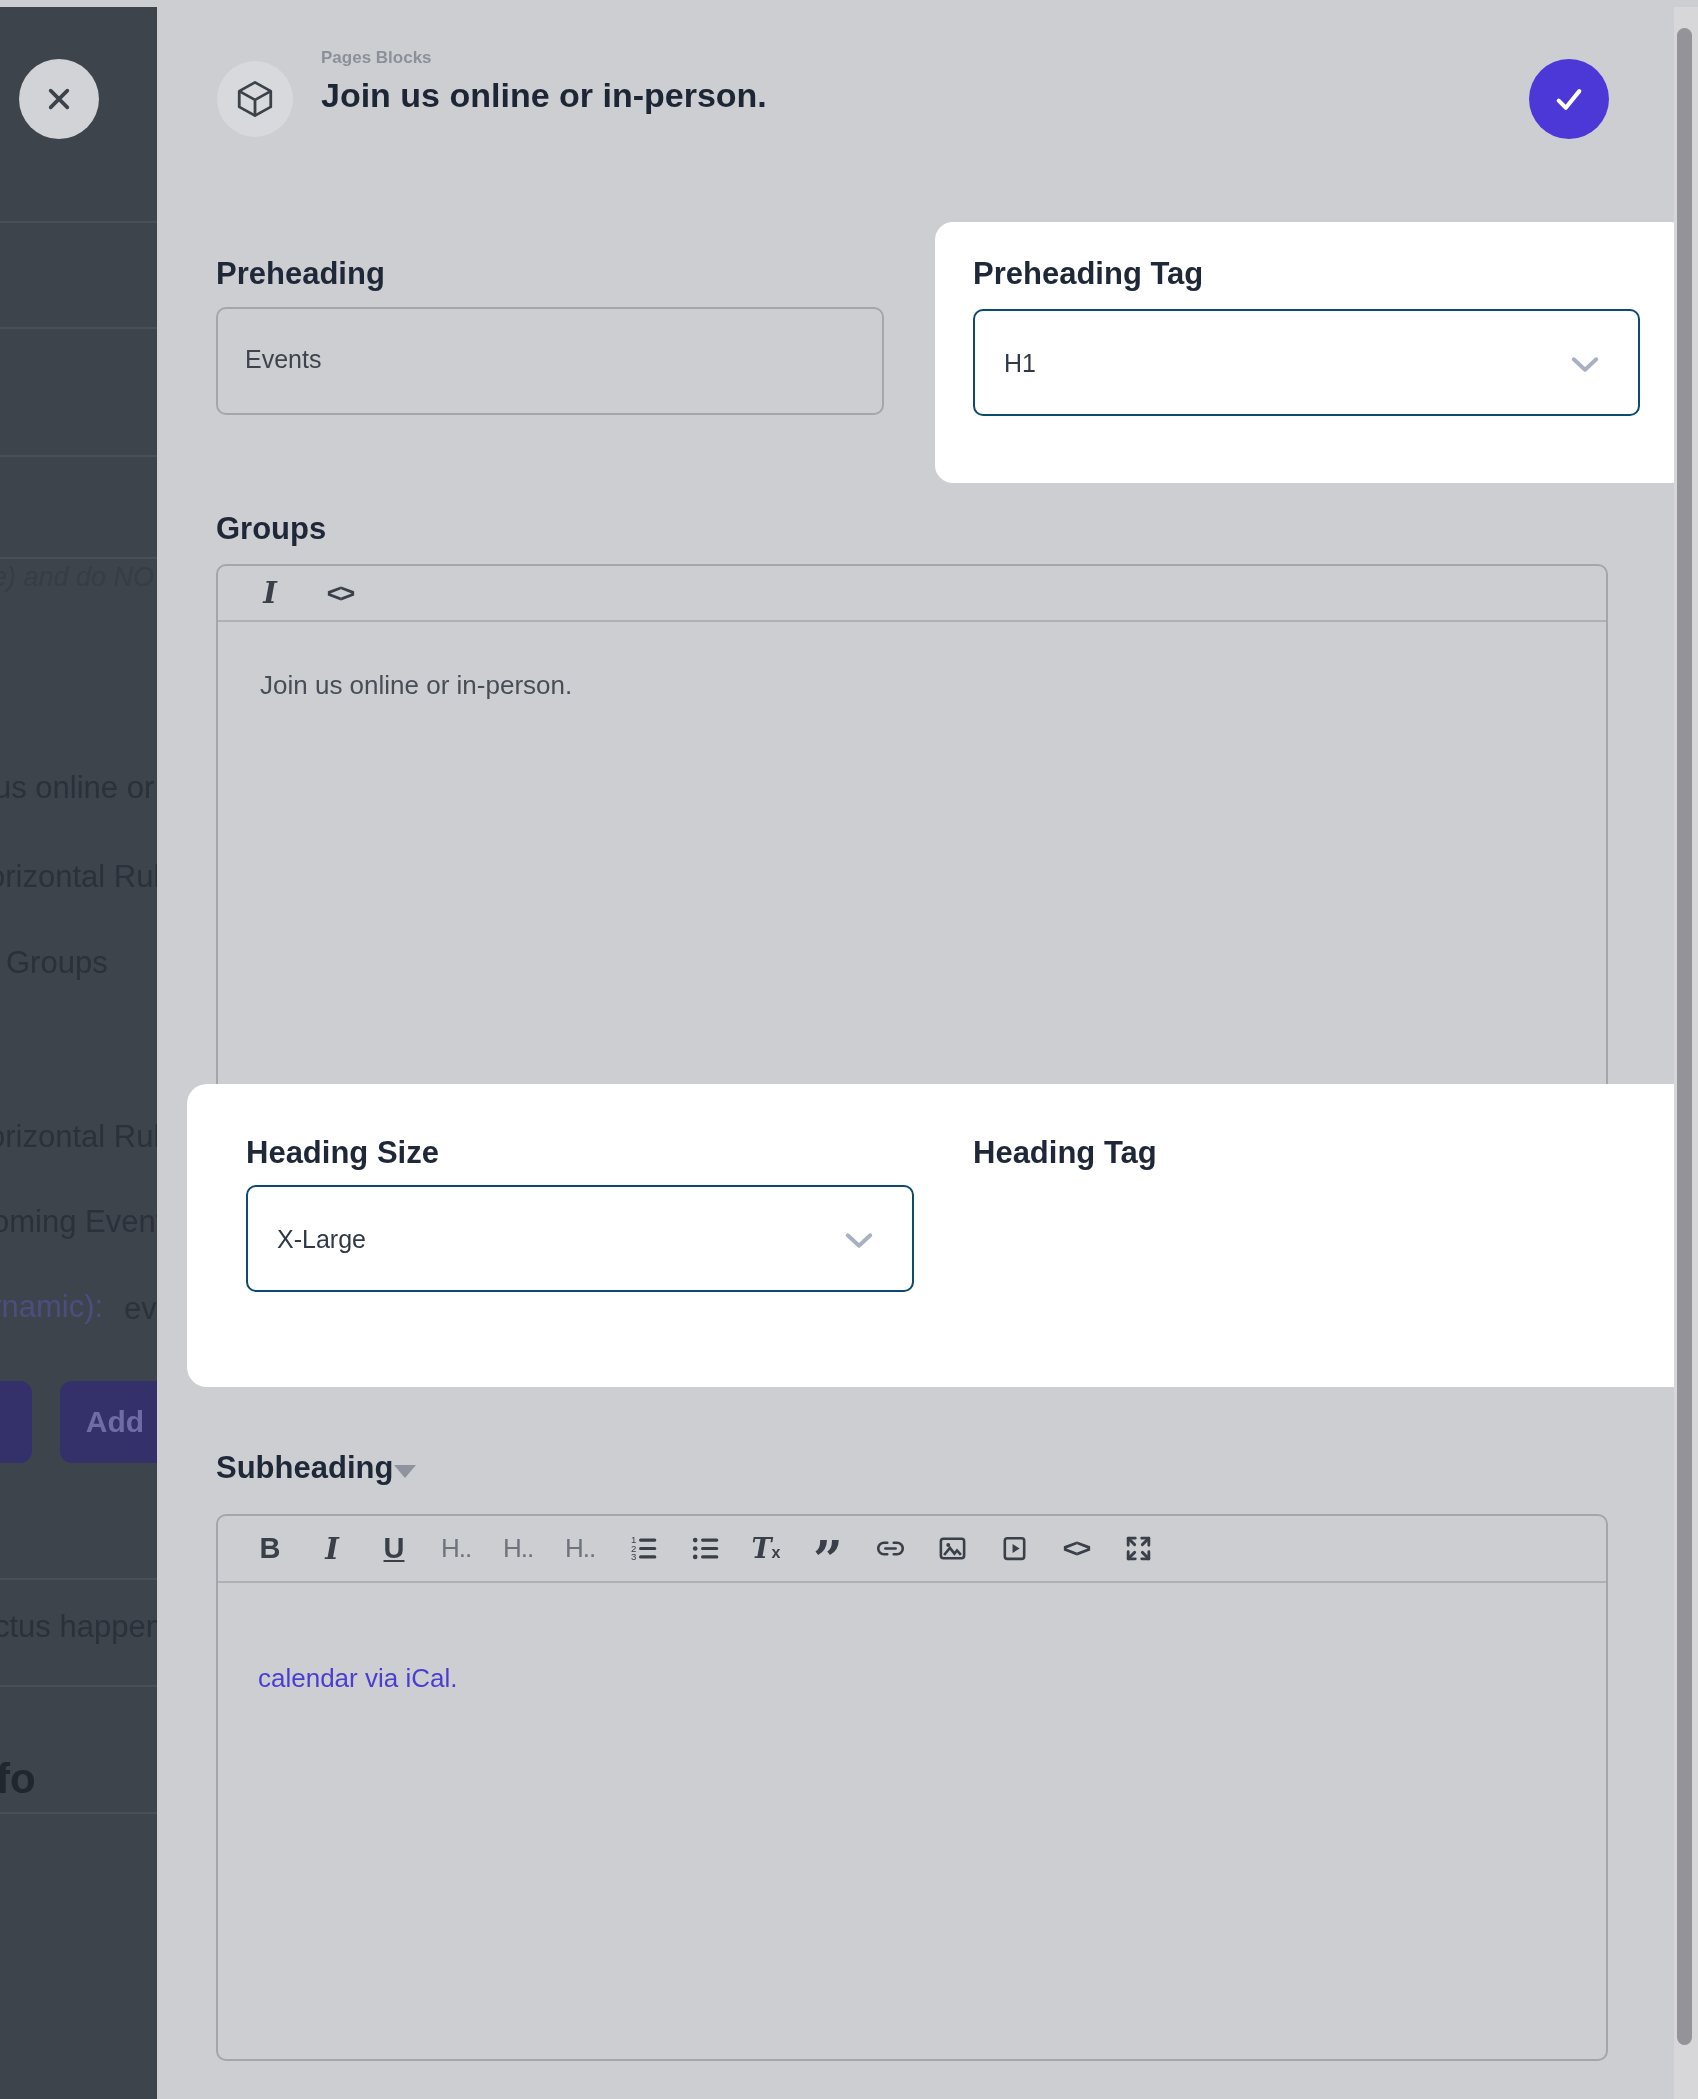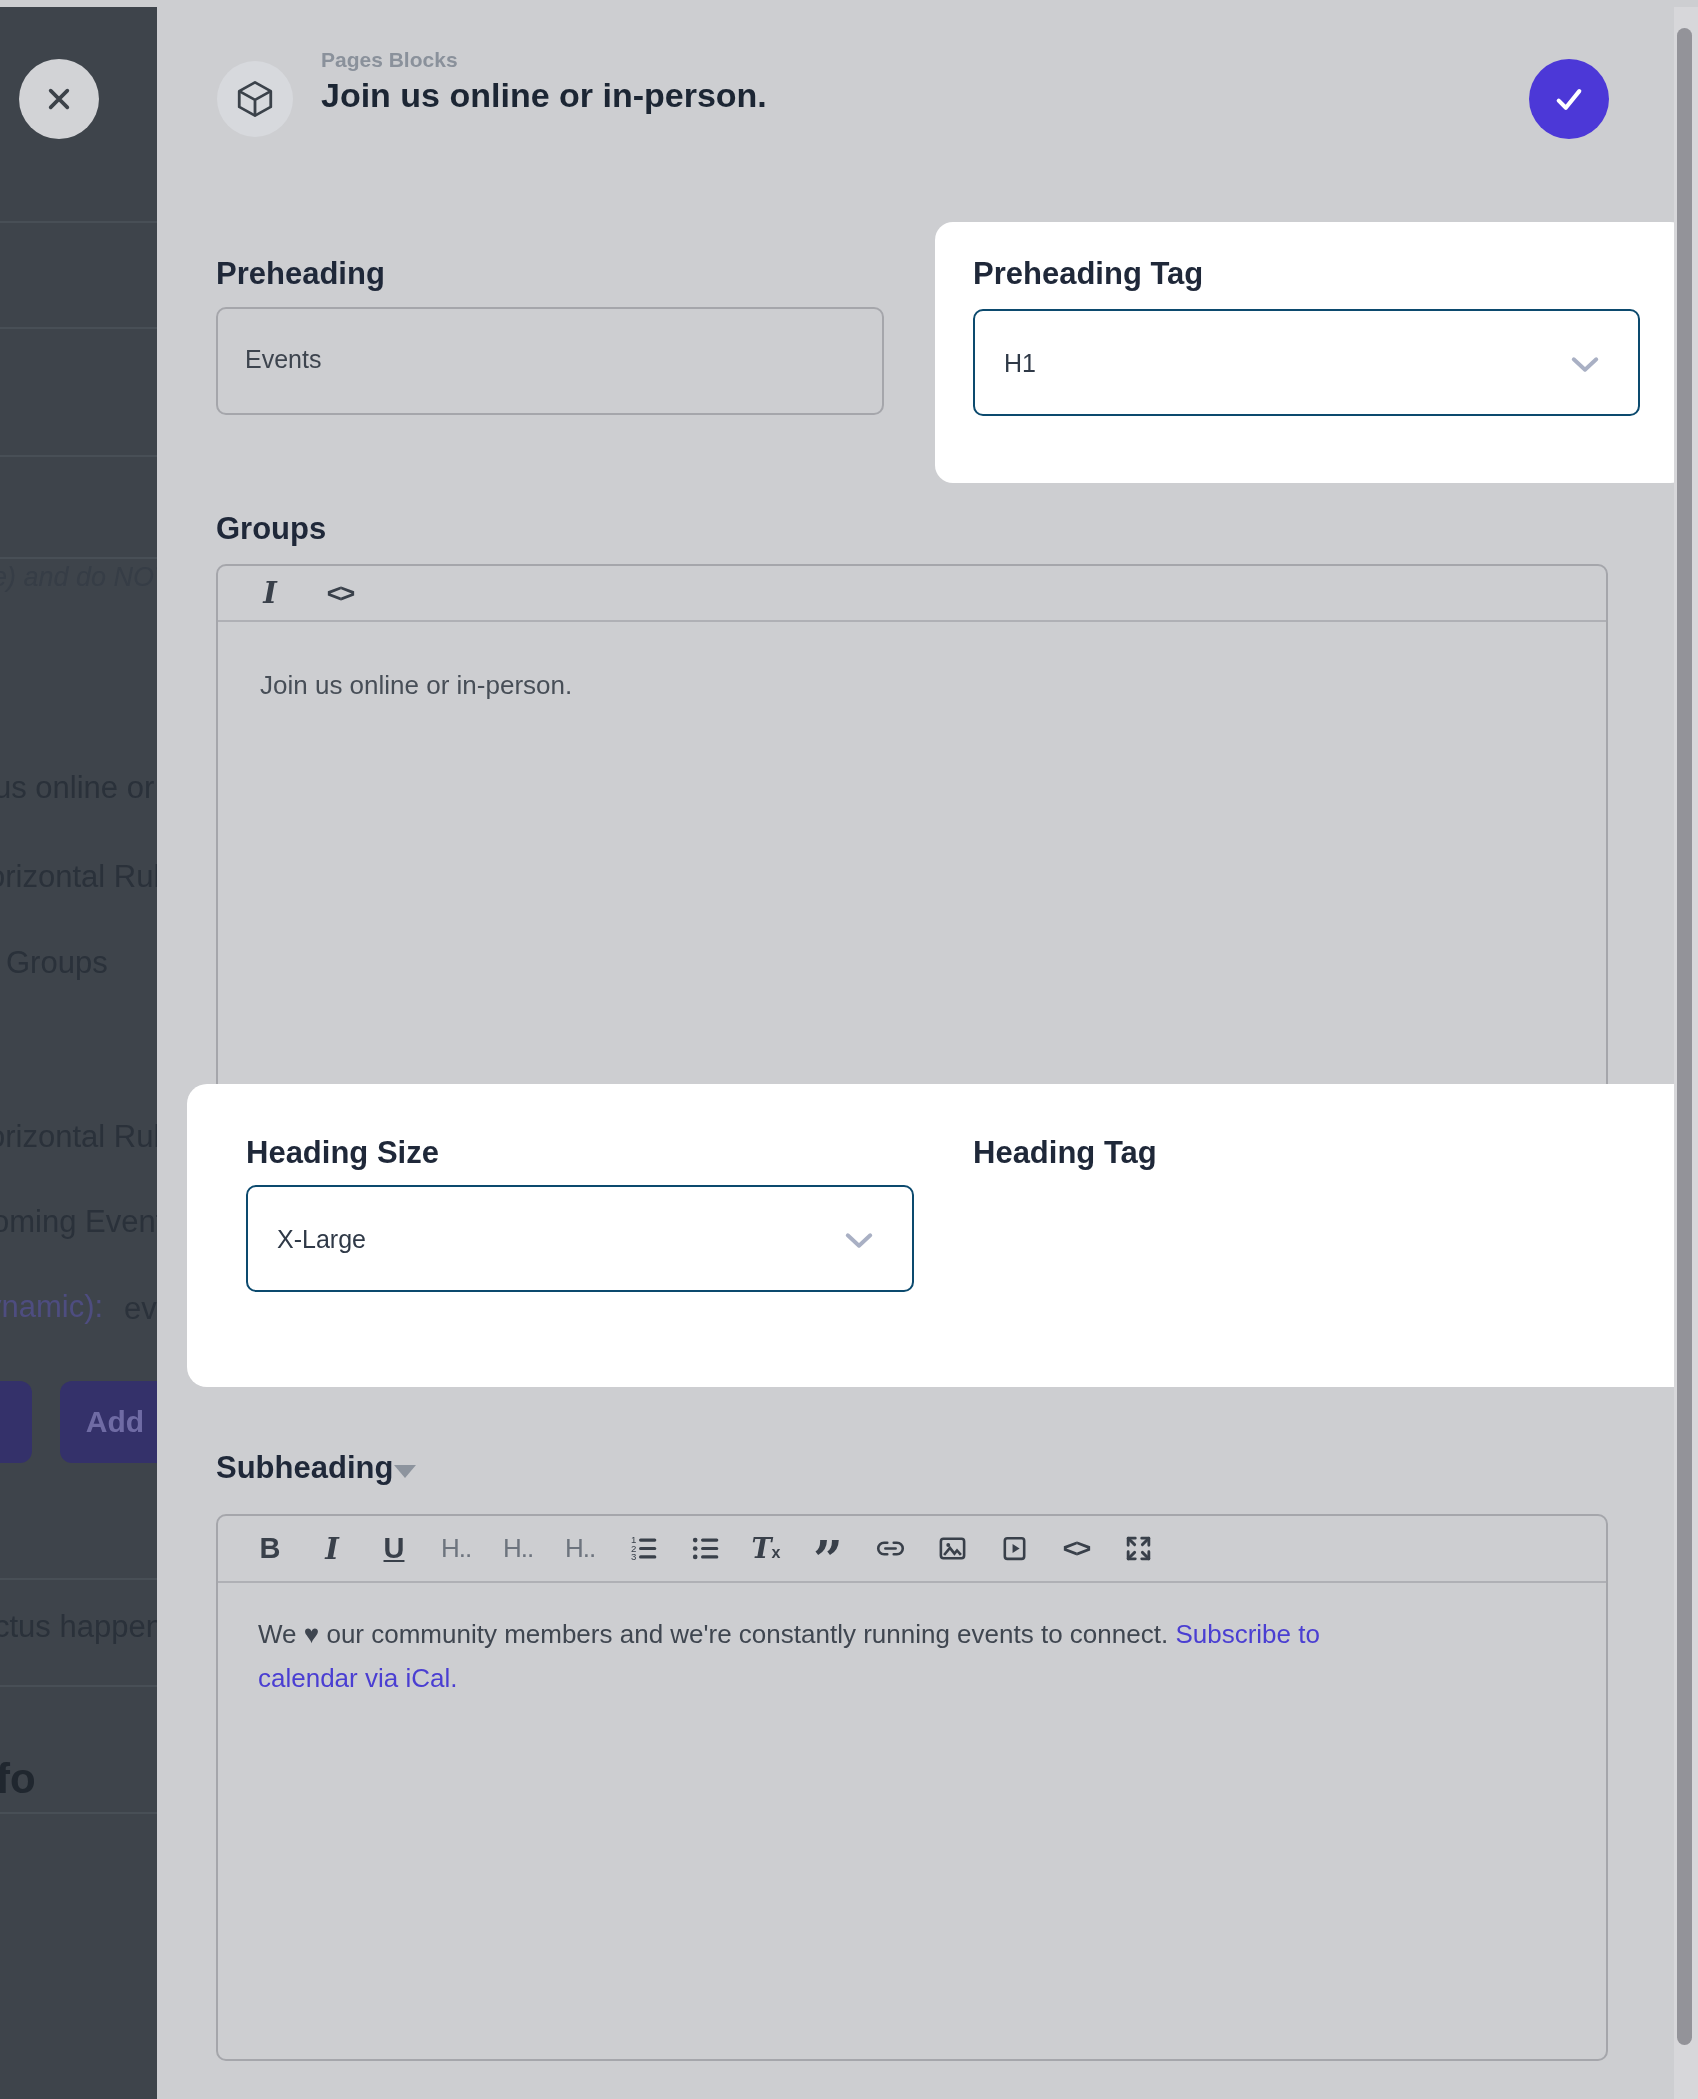--- a/index.html
+++ b/index.html
@@ -27,21 +27,21 @@
   
   .panel{left:157px;top:7px;width:1541px;height:2092px;background:#cdced1;}
 
   
   .sb-track{left:1674px;top:7px;width:24px;height:2092px;background:#d7d7da;}
   .sb-thumb{left:1677px;top:28px;width:15px;height:2017px;border-radius:8px;background:#939399;}
 
   
   .block-icon-circle{left:217px;top:61px;width:76px;height:76px;border-radius:50%;background:#d7d9dd;
                      display:flex;align-items:center;justify-content:center;}
-  .eyebrow{left:321px;top:48px;font-size:21px;font-weight:600;color:#8a919b;}
+  .eyebrow{left:321px;top:48px;font-size:17px;font-weight:600;color:#8a919b;}
   .page-title{left:321px;top:76px;font-size:34px;font-weight:bold;color:#1c2634;}
   .confirm-btn{left:1529px;top:59px;width:80px;height:80px;border-radius:50%;background:#4c38d7;
                display:flex;align-items:center;justify-content:center;cursor:pointer;}
 
   .field-label{font-size:31px;font-weight:bold;color:#1f2839;white-space:nowrap;}
 
   
   .gray-input{left:216px;top:307px;width:668px;height:108px;border:2px solid #a5a6ab;border-radius:10px;}
   .gray-input-text{left:245px;top:345px;font-size:25px;color:#3d444e;}
 
@@ -225,20 +225,20 @@
       <span class="tb-item tb-code">&lt;&gt;</span>
       <span class="tb-item">
         <svg class="tbsvg" viewBox="0 0 24 24" fill="none" stroke="#39404a" stroke-width="2.2" stroke-linecap="round" stroke-linejoin="round">
           <path d="M4 9.5V4h5.5M14.5 4H20v5.5M20 14.5V20h-5.5M9.5 20H4v-5.5"></path>
           <path d="M4 4l5 5M20 4l-5 5M4 20l5-5M20 20l-5-5"></path>
         </svg>
       </span>
     </div>
   </div>
   <div class="abs sub-content">
-    <span class="sub-line"><span>We ♥ our community members and we're constantly running events to connect.</span> <span class="rt-link">Subscribe to</span></span><br>
+    <br>
     <span class="rt-link">calendar via iCal.</span>
   </div>
 
   <div class="abs sb-track"></div>
   <div class="abs sb-thumb"></div>
 
 </div>
 
 </body></html>

